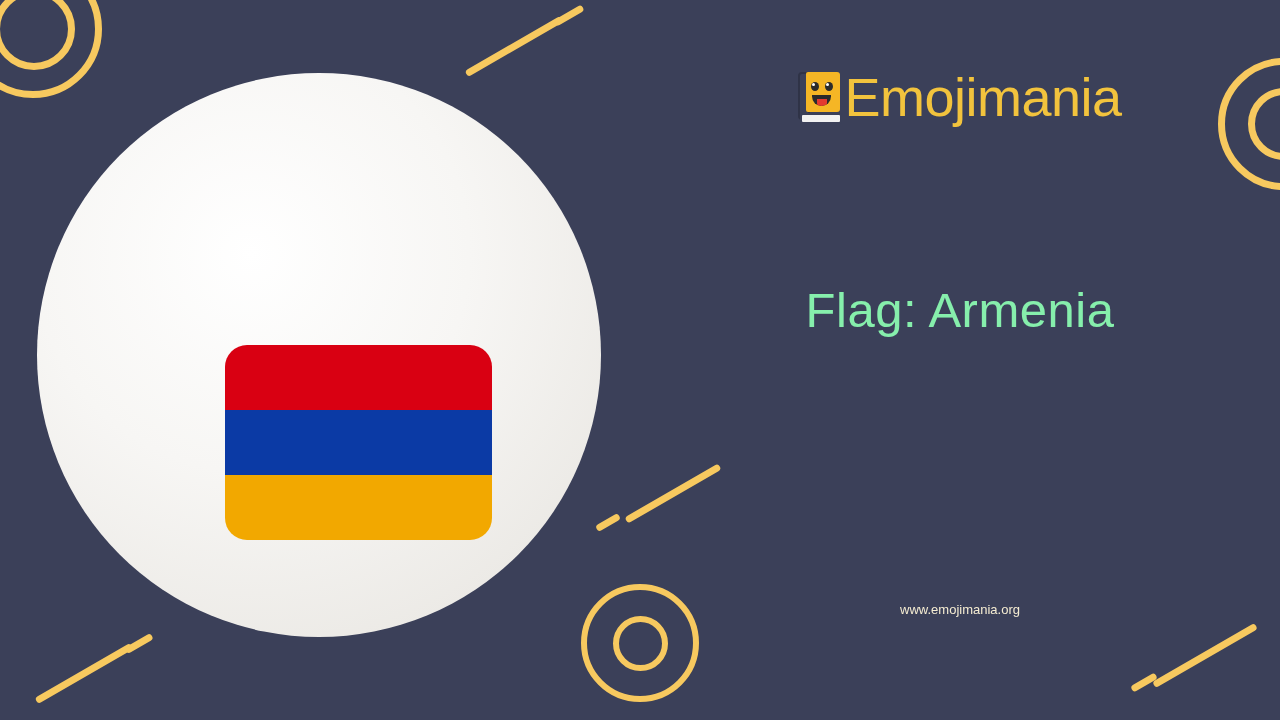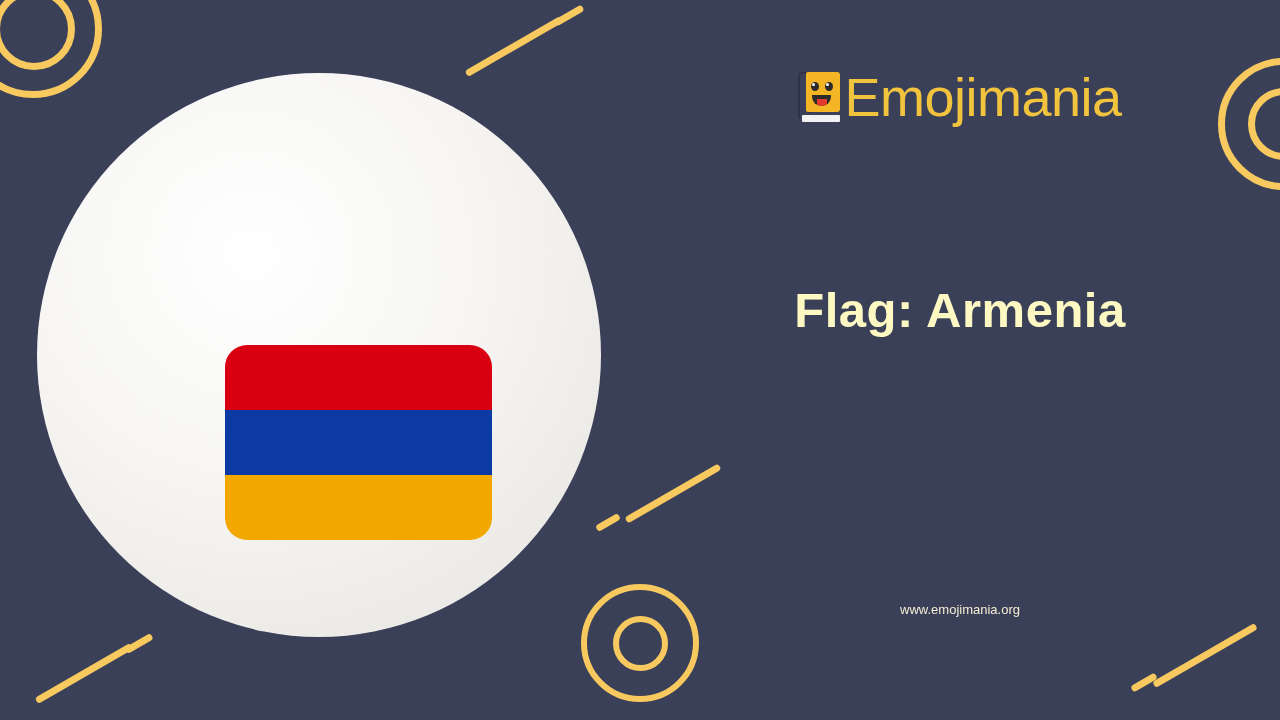--- a/index.html
+++ b/index.html
@@ -173,22 +173,22 @@
     border-radius: 0 0 6px 6px;
   }
 
   #emoji-title {
     position: absolute;
     left: 640px;
     top: 282px;
     width: 640px;
     text-align: center;
     font-size: 49px;
-    font-weight: bold;
-    color: #fef9c3;
+    font-weight: normal;
+    color: #86efac;
     letter-spacing: 0.5px;
   }
 
   #site-url {
     position: absolute;
     left: 640px;
     top: 602px;
     width: 640px;
     text-align: center;
     font-size: 13px;

